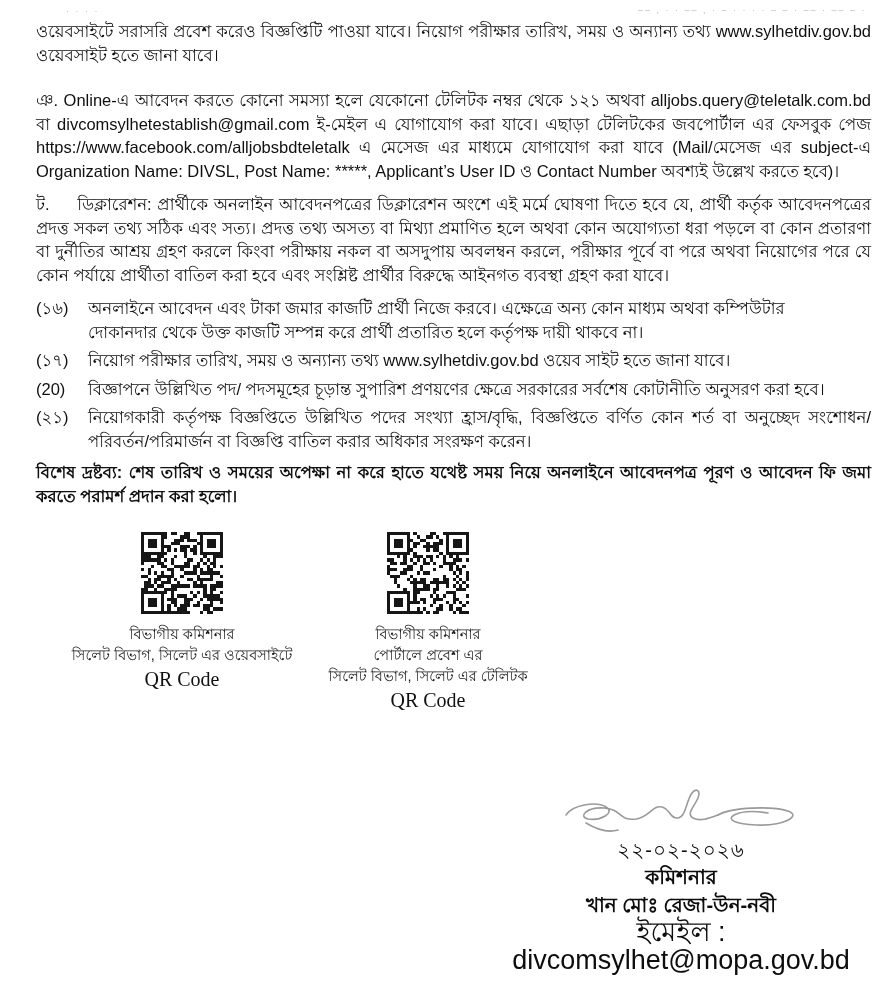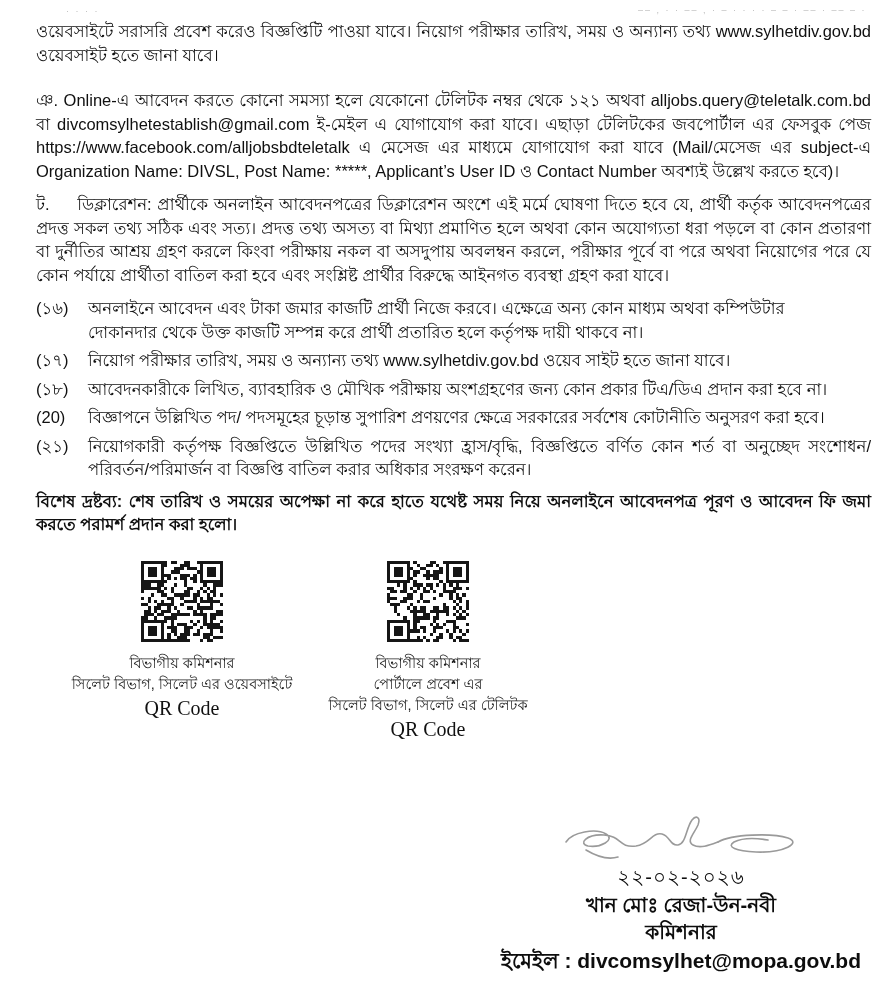--- a/index.html
+++ b/index.html
@@ -29,21 +29,21 @@
   .qr i{background:#161616;display:block;}
   .qr-caption{font-size:14.5px;line-height:21px;color:#1c1c1c;text-align:center;}
   .qr-label{font-family:"Liberation Serif","DejaVu Serif",serif;font-size:20px;margin-top:2px;color:#111;}
   .sign-block{position:absolute;right:14px;bottom:8px;width:400px;text-align:center;}
   .sign-svg{display:block;margin:0 auto -6px auto;}
   .sign-line{font-size:20px;line-height:27.5px;color:#0d0d0d;}
   .sign-date{letter-spacing:1px;}
   .sign-name{font-weight:600;}
   .sign-title{font-weight:600;}
   .sign-phone{font-weight:600;}
-  .sign-email{font-size:21px;font-weight:bold;}
+  .sign-email{font-size:27px;}
 </style>
 </head>
 <body>
 
 <div class="page">
 
   <div class="artifact left">· · · ·</div>
   <div class="artifact right">–– , · · –– , · – · · · · – – ·  ––   · ––    – ·</div>
 
   <div class="content">
@@ -64,24 +64,20 @@
       <div class="item">
         <span class="item-num">(১৬)</span>
         <span class="item-body">
           <span>অনলাইনে আবেদন এবং টাকা জমার কাজটি প্রার্থী নিজে করবে। এক্ষেত্রে অন্য কোন মাধ্যম অথবা কম্পিউটার</span><br>
           <span>দোকানদার থেকে উক্ত কাজটি সম্পন্ন করে প্রার্থী প্রতারিত হলে কর্তৃপক্ষ দায়ী থাকবে না।</span>
         </span>
       </div>
       <div class="item">
         <span class="item-num">(১৭)</span>
         <span class="item-body">নিয়োগ পরীক্ষার তারিখ, সময় ও অন্যান্য তথ্য www.sylhetdiv.gov.bd ওয়েব সাইট হতে জানা যাবে।</span>
-      </div>
-      <div class="item">
-        <span class="item-num">(১৮)</span>
-        <span class="item-body">আবেদনকারীকে লিখিত, ব্যাবহারিক ও মৌখিক পরীক্ষায় অংশগ্রহণের জন্য কোন প্রকার টিএ/ডিএ প্রদান করা হবে না।</span>
       </div>
       <div class="item">
         <span class="item-num">(20)</span>
         <span class="item-body">বিজ্ঞাপনে উল্লিখিত পদ/ পদসমূহের চূড়ান্ত সুপারিশ প্রণয়ণের ক্ষেত্রে সরকারের সর্বশেষ কোটানীতি অনুসরণ করা হবে।</span>
       </div>
       <div class="item">
         <span class="item-num">(২১)</span>
         <span class="item-body">নিয়োগকারী কর্তৃপক্ষ বিজ্ঞপ্তিতে উল্লিখিত পদের সংখ্যা হ্রাস/বৃদ্ধি, বিজ্ঞপ্তিতে বর্ণিত কোন শর্ত বা অনুচ্ছেদ সংশোধন/পরিবর্তন/পরিমার্জন বা বিজ্ঞপ্তি বাতিল করার অধিকার সংরক্ষণ করেন।</span>
       </div>
     </div>
@@ -739,18 +735,18 @@
 
   <div class="sign-block">
     <svg class="sign-svg" width="250" height="62" viewBox="0 0 250 62">
       <g fill="none" stroke="#9a9a9a" stroke-width="1.6" stroke-linecap="round">
         <path d="M10,34 C16,24 40,20 50,26 C60,32 44,40 32,38 C22,36 30,26 48,27 C66,28 62,40 80,38 C94,36 96,24 106,26 C114,28 114,38 122,37 C130,36 130,20 136,12 C140,7 145,9 142,17 C138,26 130,33 137,37 C144,41 154,37 162,34"></path>
         <path d="M162,34 C176,26 216,25 232,30 C246,35 228,45 200,44 C180,43 170,39 178,34 C186,30 200,30 212,32"></path>
         <path d="M30,42 C40,48 52,52 62,49"></path>
       </g>
     </svg>
     <div class="sign-line sign-date">২২-০২-২০২৬</div>
+    <div class="sign-line sign-title">কমিশনার</div>
     <div class="sign-line sign-name">খান মোঃ রেজা-উন-নবী</div>
-    <div class="sign-line sign-title">কমিশনার</div>
     <div class="sign-line sign-email">ইমেইল : divcomsylhet@mopa.gov.bd</div>
   </div>
 
 </div>
 
 </body></html>

